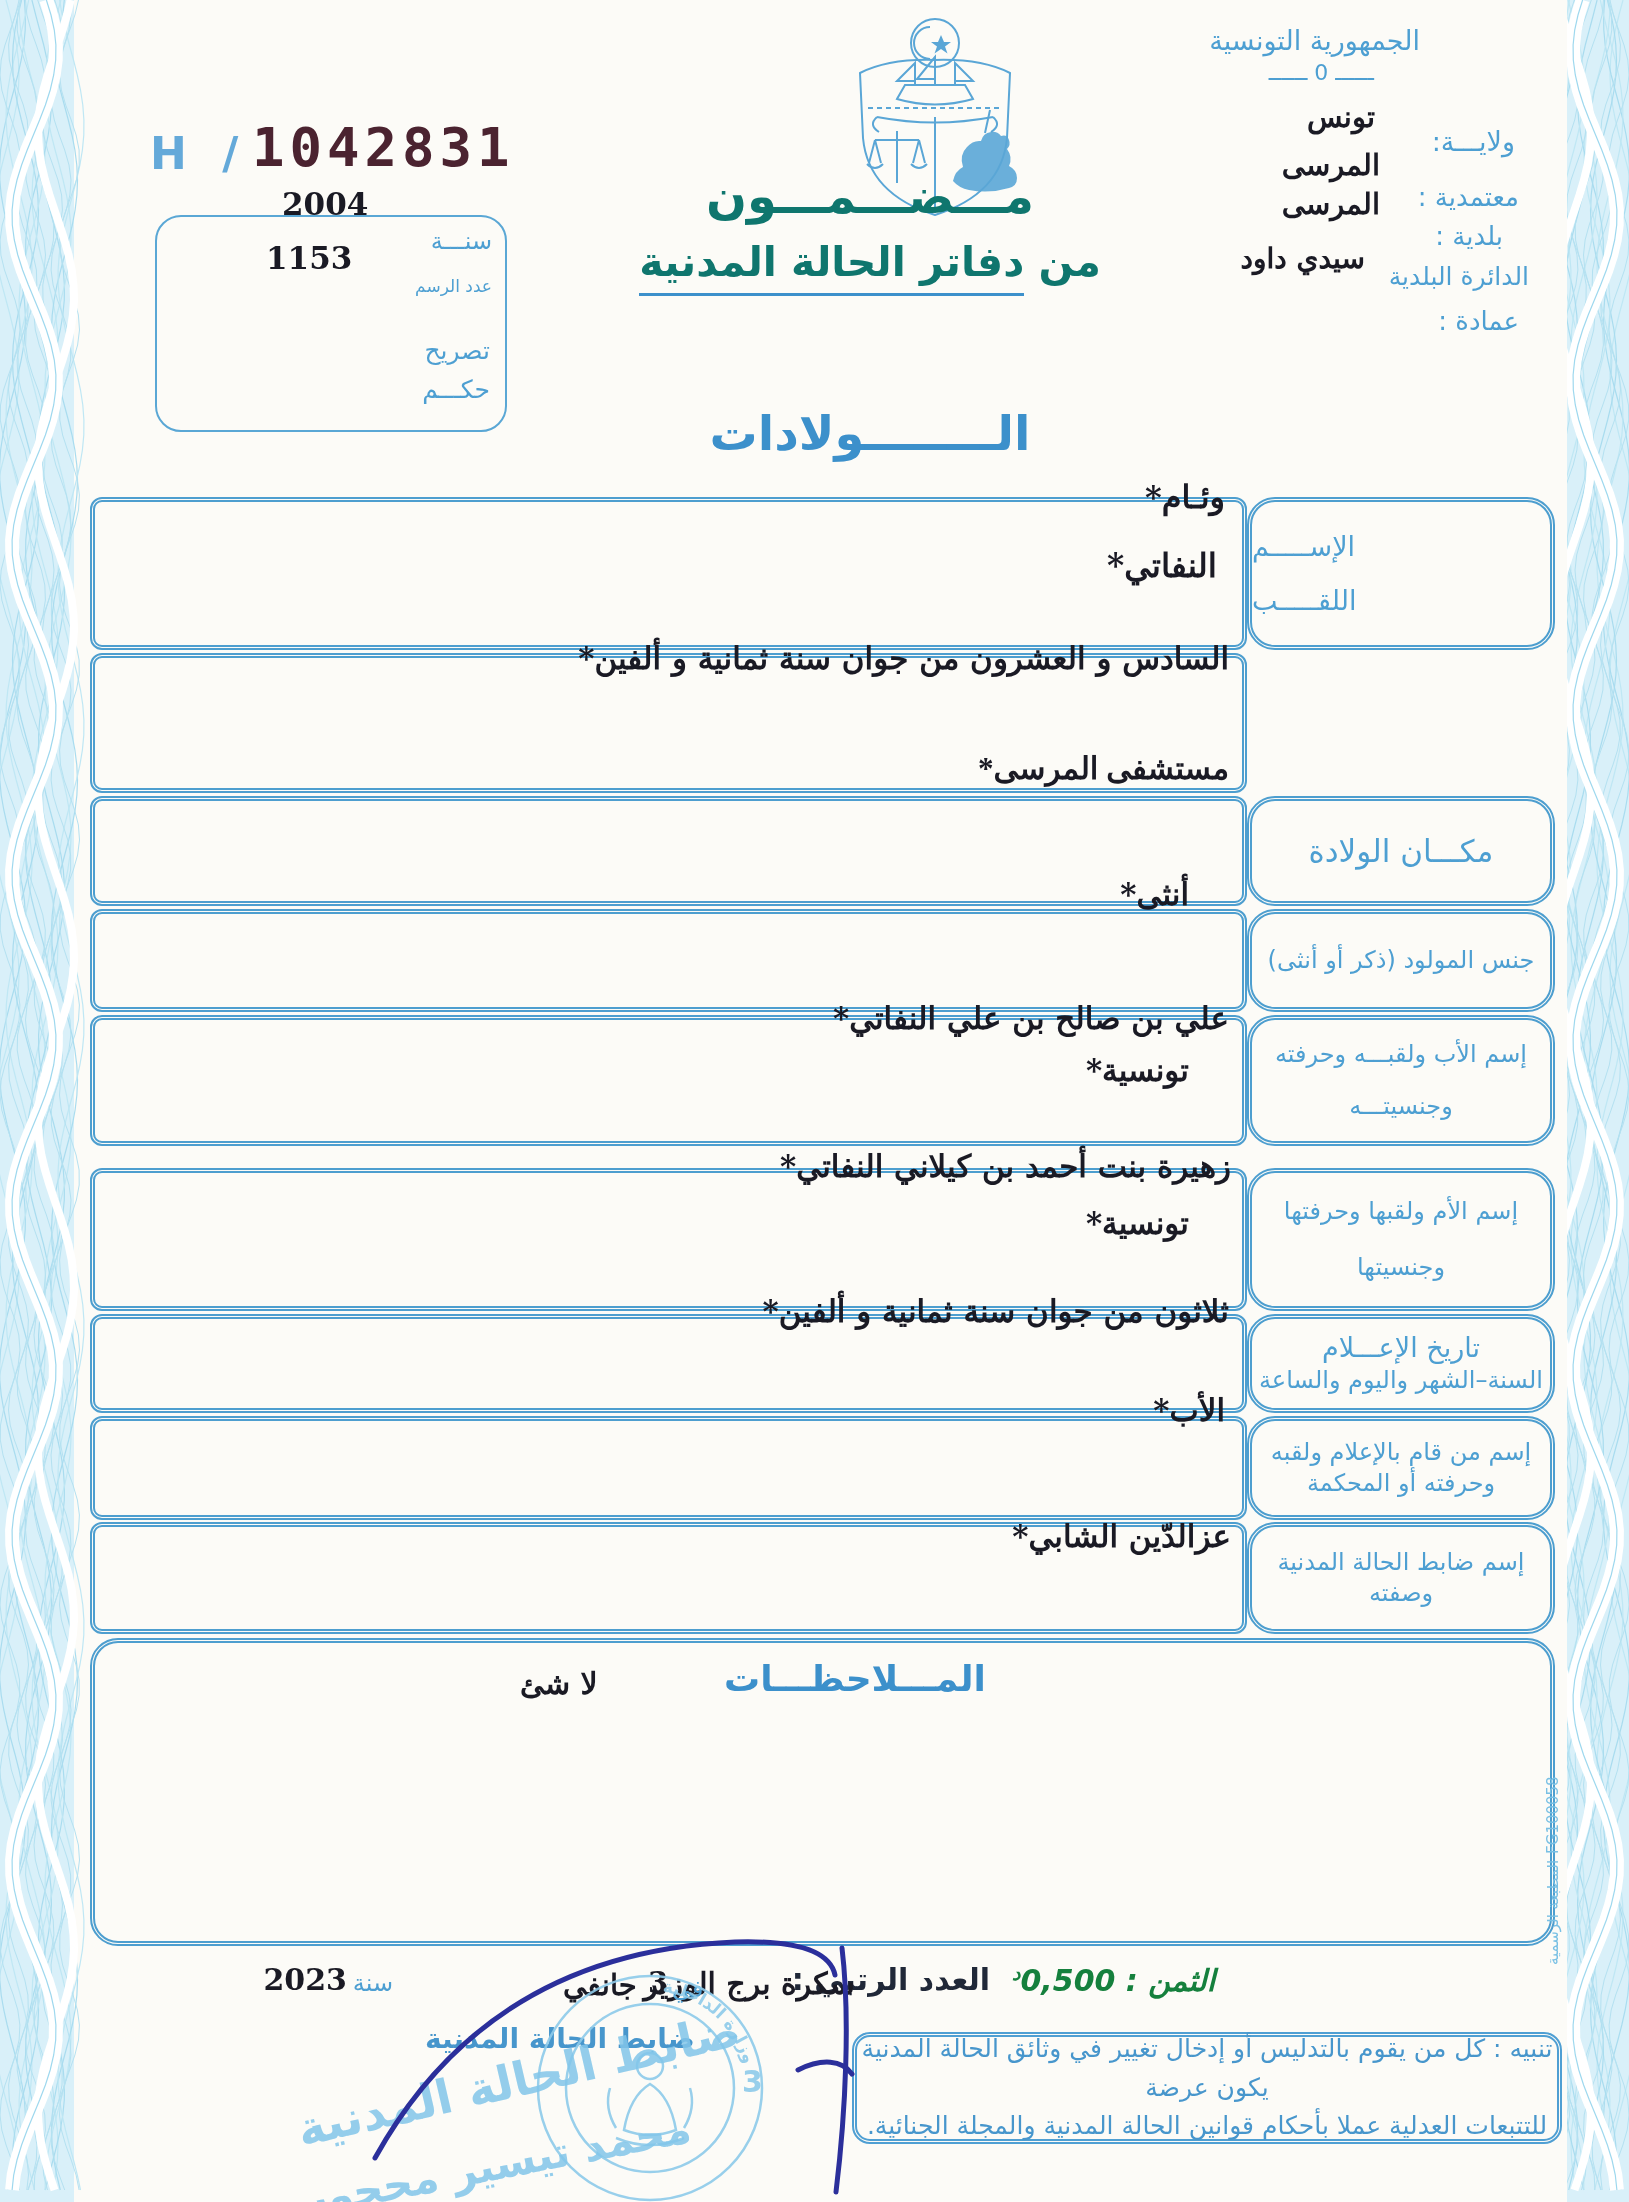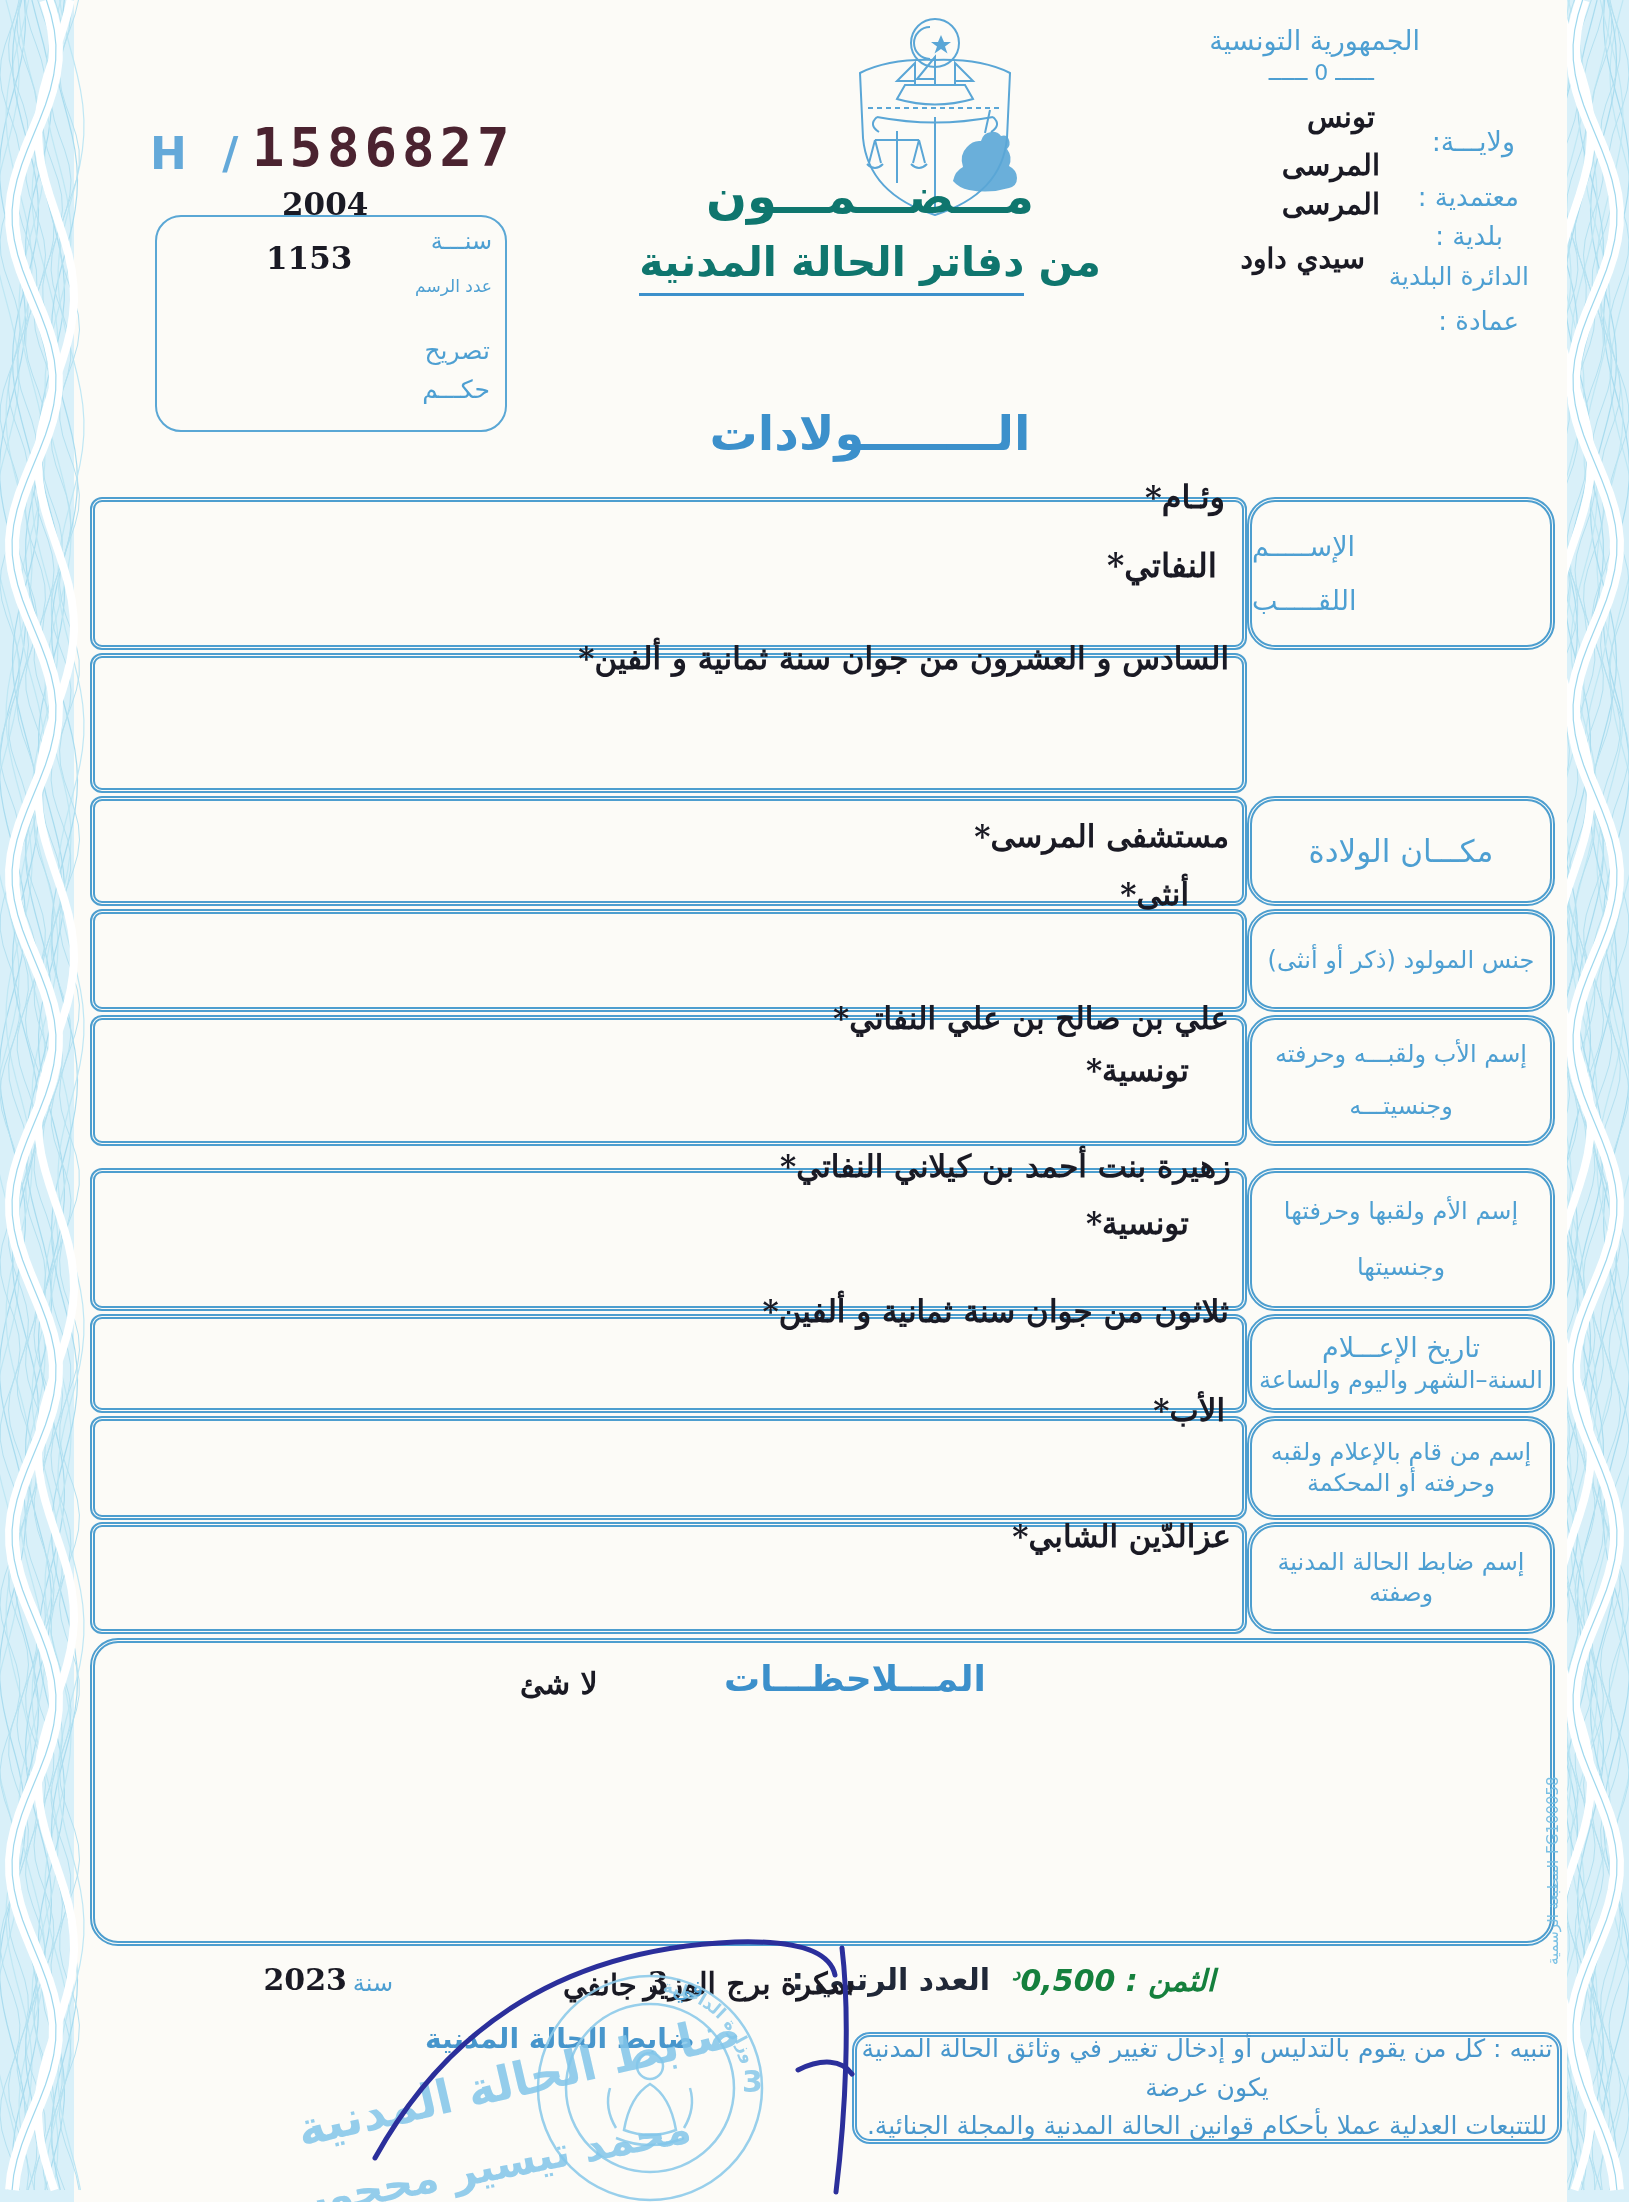--- a/index.html
+++ b/index.html
@@ -69,21 +69,21 @@
   .r5{top:1015px;height:121px;}
   .r6{top:1168px;height:133px;}
   .r7{top:1314px;height:89px;}
   .r8{top:1416px;height:94px;}
   .r9{top:1522px;height:102px;}
 
   .fv{position:absolute;font-size:31px;}
   .fv1{top:478px;right:404px;font-size:32px;}
   .fv2{top:546px;right:412px;font-size:33px;}
   .fv3{top:640px;right:400px;}
-  .fv4{top:818px;right:400px;}
+  .fv4{top:750px;right:400px;font-family:Liberation Serif, serif;}
   .fv5{top:876px;right:440px;}
   .fv6{top:1000px;right:400px;}
   .fv7{top:1052px;right:440px;}
   .fv8{top:1148px;right:398px;}
   .fv9{top:1205px;right:440px;}
   .fv10{top:1293px;right:400px;}
   .fv11{top:1392px;right:404px;}
   .fv12{top:1518px;right:398px;}
 
   
@@ -206,21 +206,21 @@
   <span class="abs lbl loc-l1">ولايـــة:</span>
   <span class="abs val loc-v2">المرسى</span>
   <span class="abs lbl loc-l2">معتمدية :</span>
   <span class="abs val loc-v3">المرسى</span>
   <span class="abs lbl loc-l3">بلدية :</span>
   <span class="abs val loc-v4">سيدي داود</span>
   <span class="abs lbl loc-l4">الدائرة البلدية</span>
   <span class="abs lbl loc-l5">عمادة :</span>
 
   <span class="abs serial-prefix">H /</span>
-  <span class="abs serial-number">1586827</span>
+  <span class="abs serial-number">1042831</span>
   <div class="registry-box"></div>
   <span class="abs val reg-year-val">2004</span>
   <span class="abs val reg-rec-val">1153</span>
   <span class="abs lbl reg-l1">سنـــة</span>
   <span class="abs lbl reg-l2">عدد الرسم</span>
   <span class="abs lbl reg-l3">تصريح</span>
   <span class="abs lbl reg-l4">حكـــم</span>
 
   <div class="title-block">
     <div class="title-l1">مـــضـــمـــون</div>

